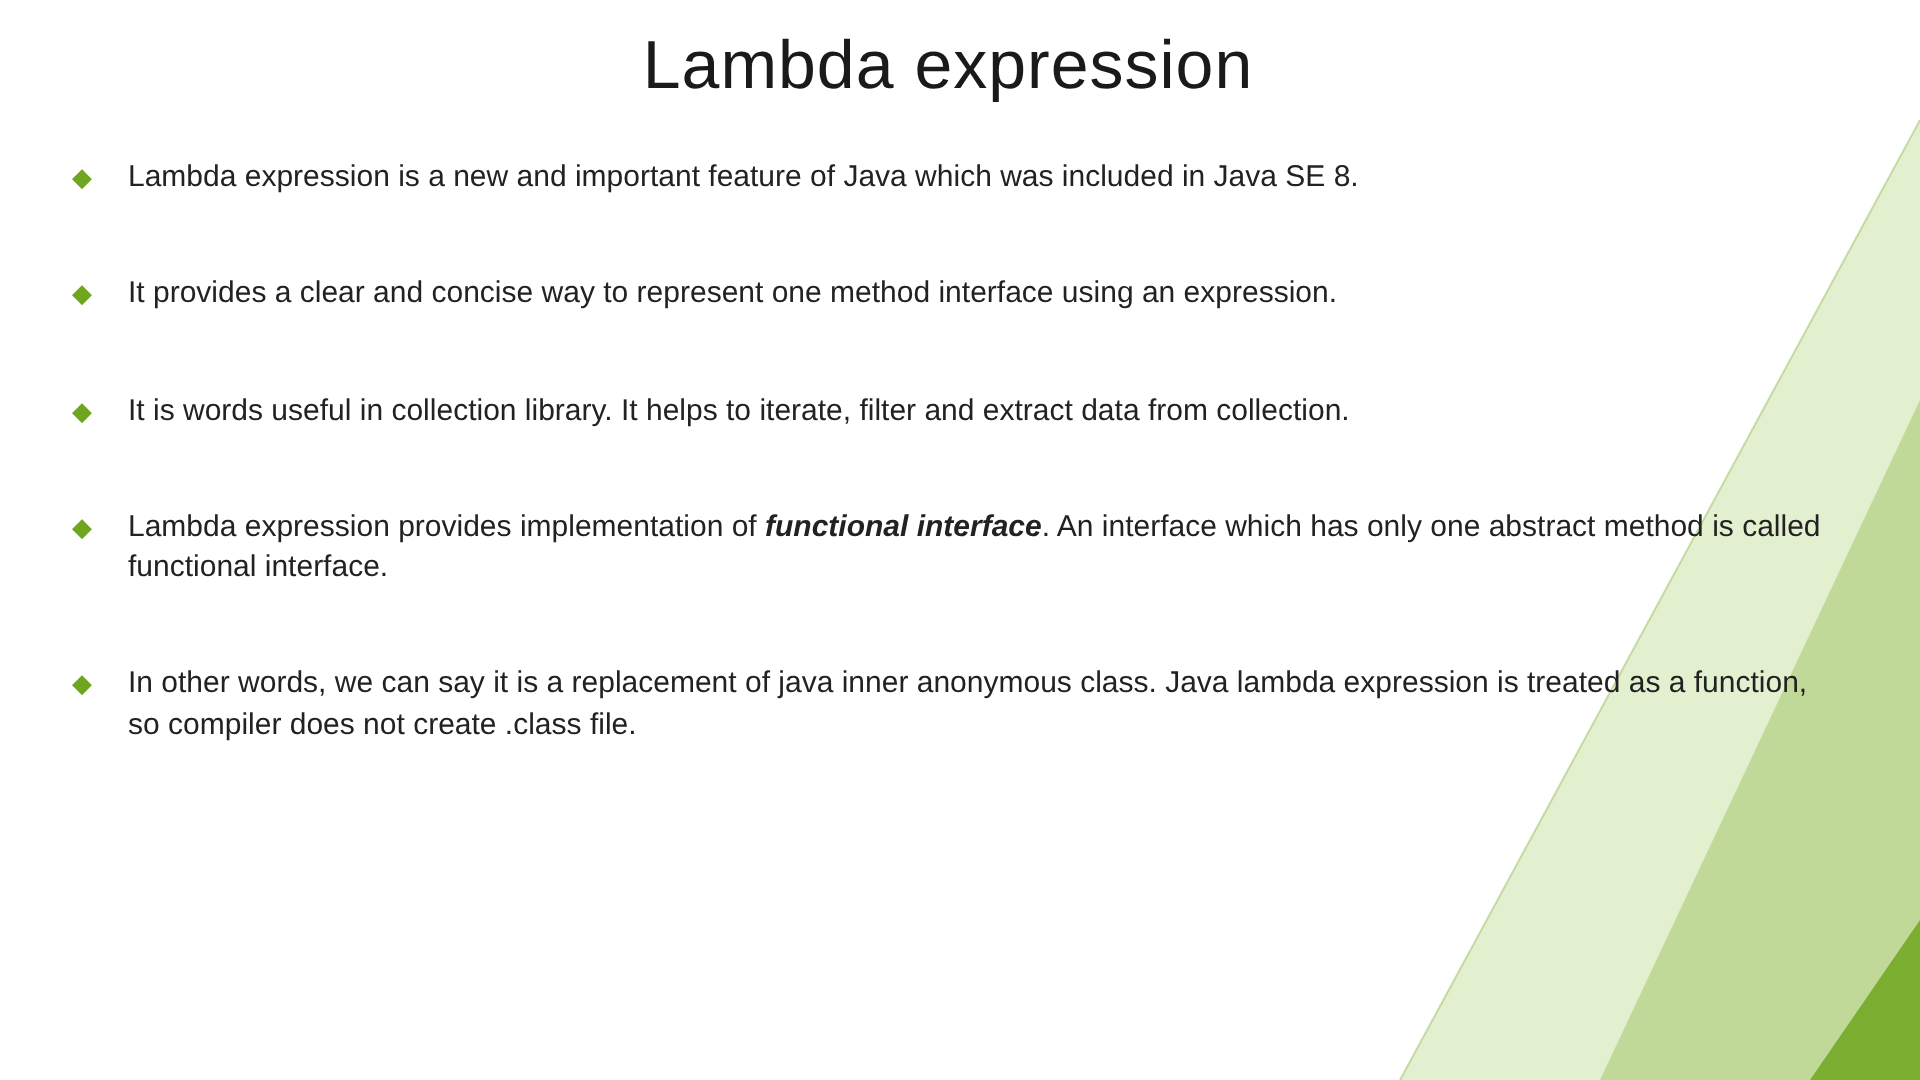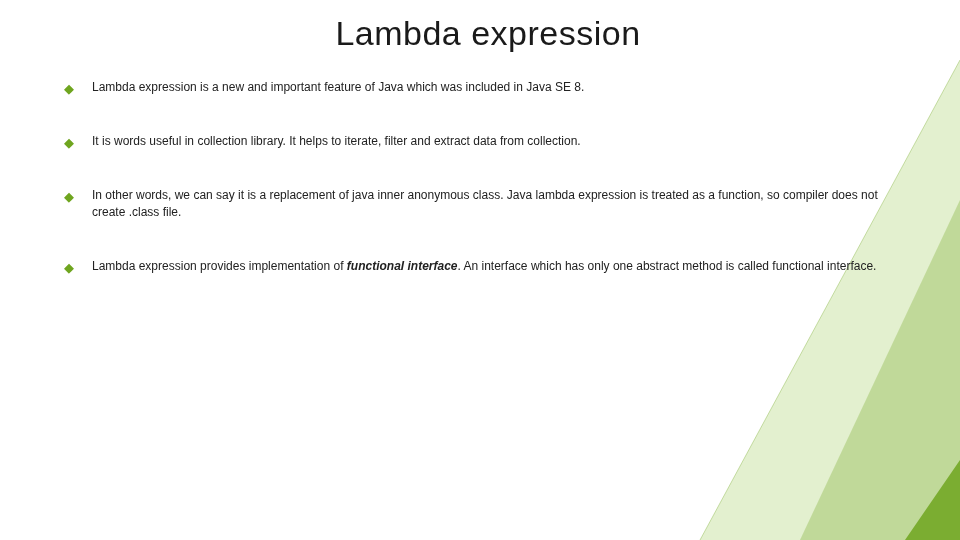--- a/index.html
+++ b/index.html
@@ -12,39 +12,39 @@
   
   .deco {
     position: absolute;
     inset: 0;
     pointer-events: none;
   }
   .slide {
     position: relative;
     width: 960px;
     height: 540px;
-    padding: 14px 48px 24px 64px;
+    padding: 14px 48px 24px 36px;
   }
   .title {
     text-align: center;
     font-size: 34px;
     font-weight: 400;
     color: #1a1a1a;
     letter-spacing: 0.5px;
     margin-bottom: 26px;
     font-family: "Trebuchet MS", Verdana, sans-serif;
   }
   ul.points {
     list-style: none;
   }
   ul.points > li {
     position: relative;
     padding-left: 28px;
     margin-bottom: 38px;
-    font-size: 12px;
+    font-size: 15px;
     line-height: 1.35;
     color: #222;
   }
   ul.points > li::before {
     content: "◆";
     position: absolute;
     left: 0;
     top: 1px;
     color: #6fa51f;
     font-size: 13px;
@@ -63,17 +63,18 @@
 
   <polygon points="960,460 960,540 905,540" fill="#6fa51f" fill-opacity="0.85"></polygon>
 
   <line x1="700" y1="540" x2="960" y2="60" stroke="#6fa51f" stroke-opacity="0.35" stroke-width="1"></line>
 </svg>
 
 <div class="slide">
   <h1 class="title">Lambda expression</h1>
   <ul class="points" id="points">
       <li>Lambda expression is a new and important feature of Java which was included in Java SE 8.</li>
+      <li>It provides a clear and concise way to represent one method interface using an expression.</li>
       <li>It is words useful in collection library. It helps to iterate, filter and extract data from collection.</li>
+      <li>Lambda expression provides implementation of <span class="fi">functional interface</span>. An interface which has only one abstract method is called functional interface.</li>
       <li>In other words, we can say it is a replacement of java inner anonymous class. Java lambda expression is treated as a function, so compiler does not create .class file.</li>
-      <li>Lambda expression provides implementation of <span class="fi">functional interface</span>. An interface which has only one abstract method is called functional interface.</li>
     </ul>
 </div>
 
 </body></html>

